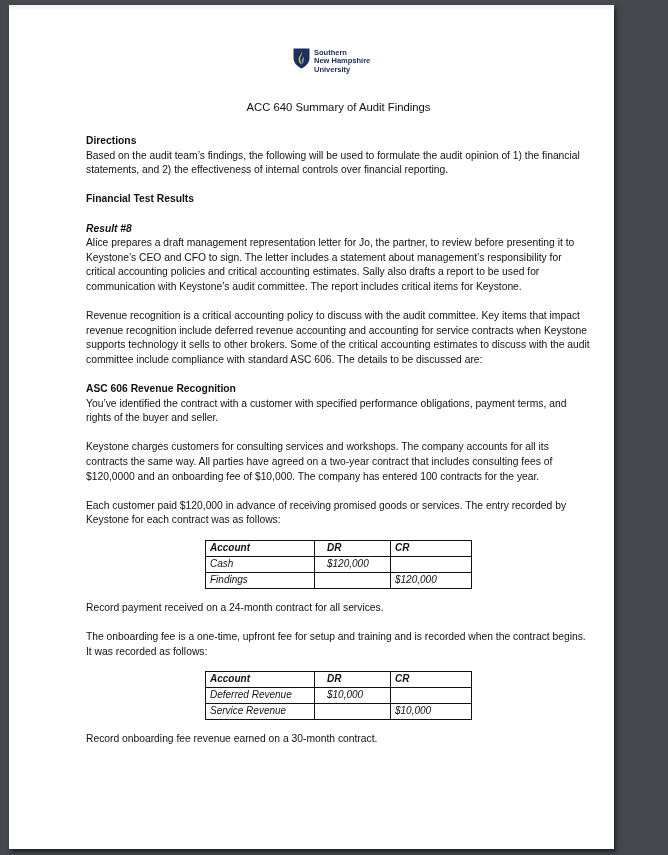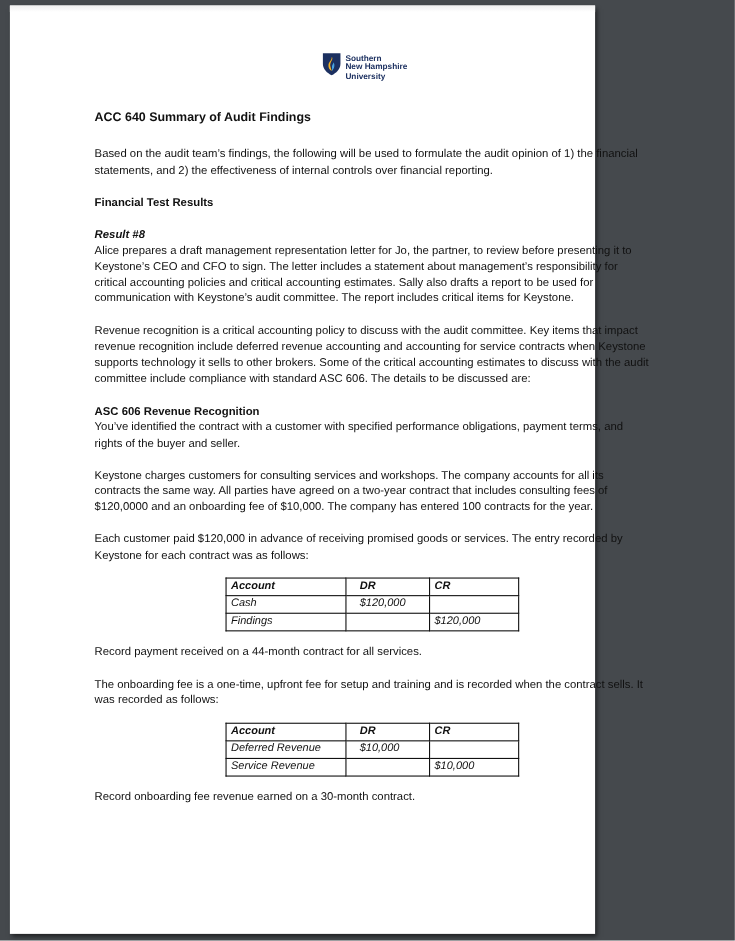--- a/index.html
+++ b/index.html
@@ -4,21 +4,21 @@
 <style>
   html, body { margin: 0; padding: 0; }
   body {
     width: 668px; height: 855px; overflow: hidden;
     background: #45494d;
     position: relative;
     font-family: "Liberation Sans", sans-serif;
   }
   .page {
     position: absolute; left: 9px; top: 5px;
-    width: 532px; height: 844px;
+    width: 605px; height: 844px;
     background: #ffffff;
     box-shadow: 2px 3px 4px rgba(0,0,0,0.55);
   }
   .page-topfade {
     position: absolute; left: 0; top: 0; right: 0; height: 6px;
     background: linear-gradient(#f0f0f0, #ffffff);
   }
   .logo {
     position: absolute; left: 284px; top: 43px;
     display: flex; align-items: flex-start;
@@ -28,21 +28,21 @@
     margin-left: 4px; margin-top: 1px;
     font-family: "Liberation Sans", sans-serif;
     font-size: 7.5px; line-height: 8.3px; color: #1c3060; font-weight: bold;
   }
   .logo-text div { white-space: nowrap; }
   .content {
     position: absolute; left: 77px; top: 95px; width: 505px;
     font-size: 10.3px; line-height: 14.6px; color: #111;
   }
   .title {
-    text-align: left; font-weight: bold; font-size: 11.3px;
+    text-align: center; font-weight: normal; font-size: 11.3px;
     margin: 0 0 20px 0; line-height: 14px;
   }
   .h { font-weight: bold; }
   .hi { font-weight: bold; font-style: italic; }
   p { margin: 0; }
   .gap { height: 14.6px; }
   .gap-sm { height: 12px; }
   table.ledger {
     border-collapse: collapse; margin-left: 119px;
     font-size: 10px; line-height: 14.5px; font-style: italic;
@@ -71,20 +71,21 @@
     <div class="logo-text">
       <div>Southern</div>
       <div>New Hampshire</div>
       <div>University</div>
     </div>
   </div>
 
   <div class="content">
     <div class="title">ACC 640 Summary of Audit Findings</div>
 
+    <p class="h">Directions</p>
     <p>Based on the audit team’s findings, the following will be used to formulate the audit opinion of 1) the financial statements, and 2) the effectiveness of internal controls over financial reporting.</p>
     <div class="gap"></div>
 
     <p class="h">Financial Test Results</p>
     <div class="gap"></div>
 
     <p class="hi">Result #8</p>
     <p>Alice prepares a draft management representation letter for Jo, the partner, to review before presenting it to Keystone’s CEO and CFO to sign. The letter includes a statement about management’s responsibility for critical accounting policies and critical accounting estimates. Sally also drafts a report to be used for communication with Keystone’s audit committee. The report includes critical items for Keystone.</p>
     <div class="gap"></div>
     <p>Revenue recognition is a critical accounting policy to discuss with the audit committee. Key items that impact revenue recognition include deferred revenue accounting and accounting for service contracts when Keystone supports technology it sells to other brokers. Some of the critical accounting estimates to discuss with the audit committee include compliance with standard ASC 606. The details to be discussed are:</p>
@@ -112,23 +113,23 @@
       </tr>
       <tr>
         <td class="c1">Findings</td>
         <td class="c2"></td>
         <td class="c3">$120,000</td>
       </tr>
     </tbody>
       </table>
     <div class="gap-sm"></div>
 
-    <p>Record payment received on a 44-month contract for all services.</p>
+    <p>Record payment received on a 24-month contract for all services.</p>
     <div class="gap"></div>
-    <p>The onboarding fee is a one-time, upfront fee for setup and training and is recorded when the contract sells. It was recorded as follows:</p>
+    <p>The onboarding fee is a one-time, upfront fee for setup and training and is recorded when the contract begins. It was recorded as follows:</p>
     <div class="gap-sm"></div>
 
     <table class="ledger">
       <tbody>
           <tr class="head">
         <td class="c1">Account</td>
         <td class="c2">DR</td>
         <td class="c3">CR</td>
       </tr>
       <tr>

